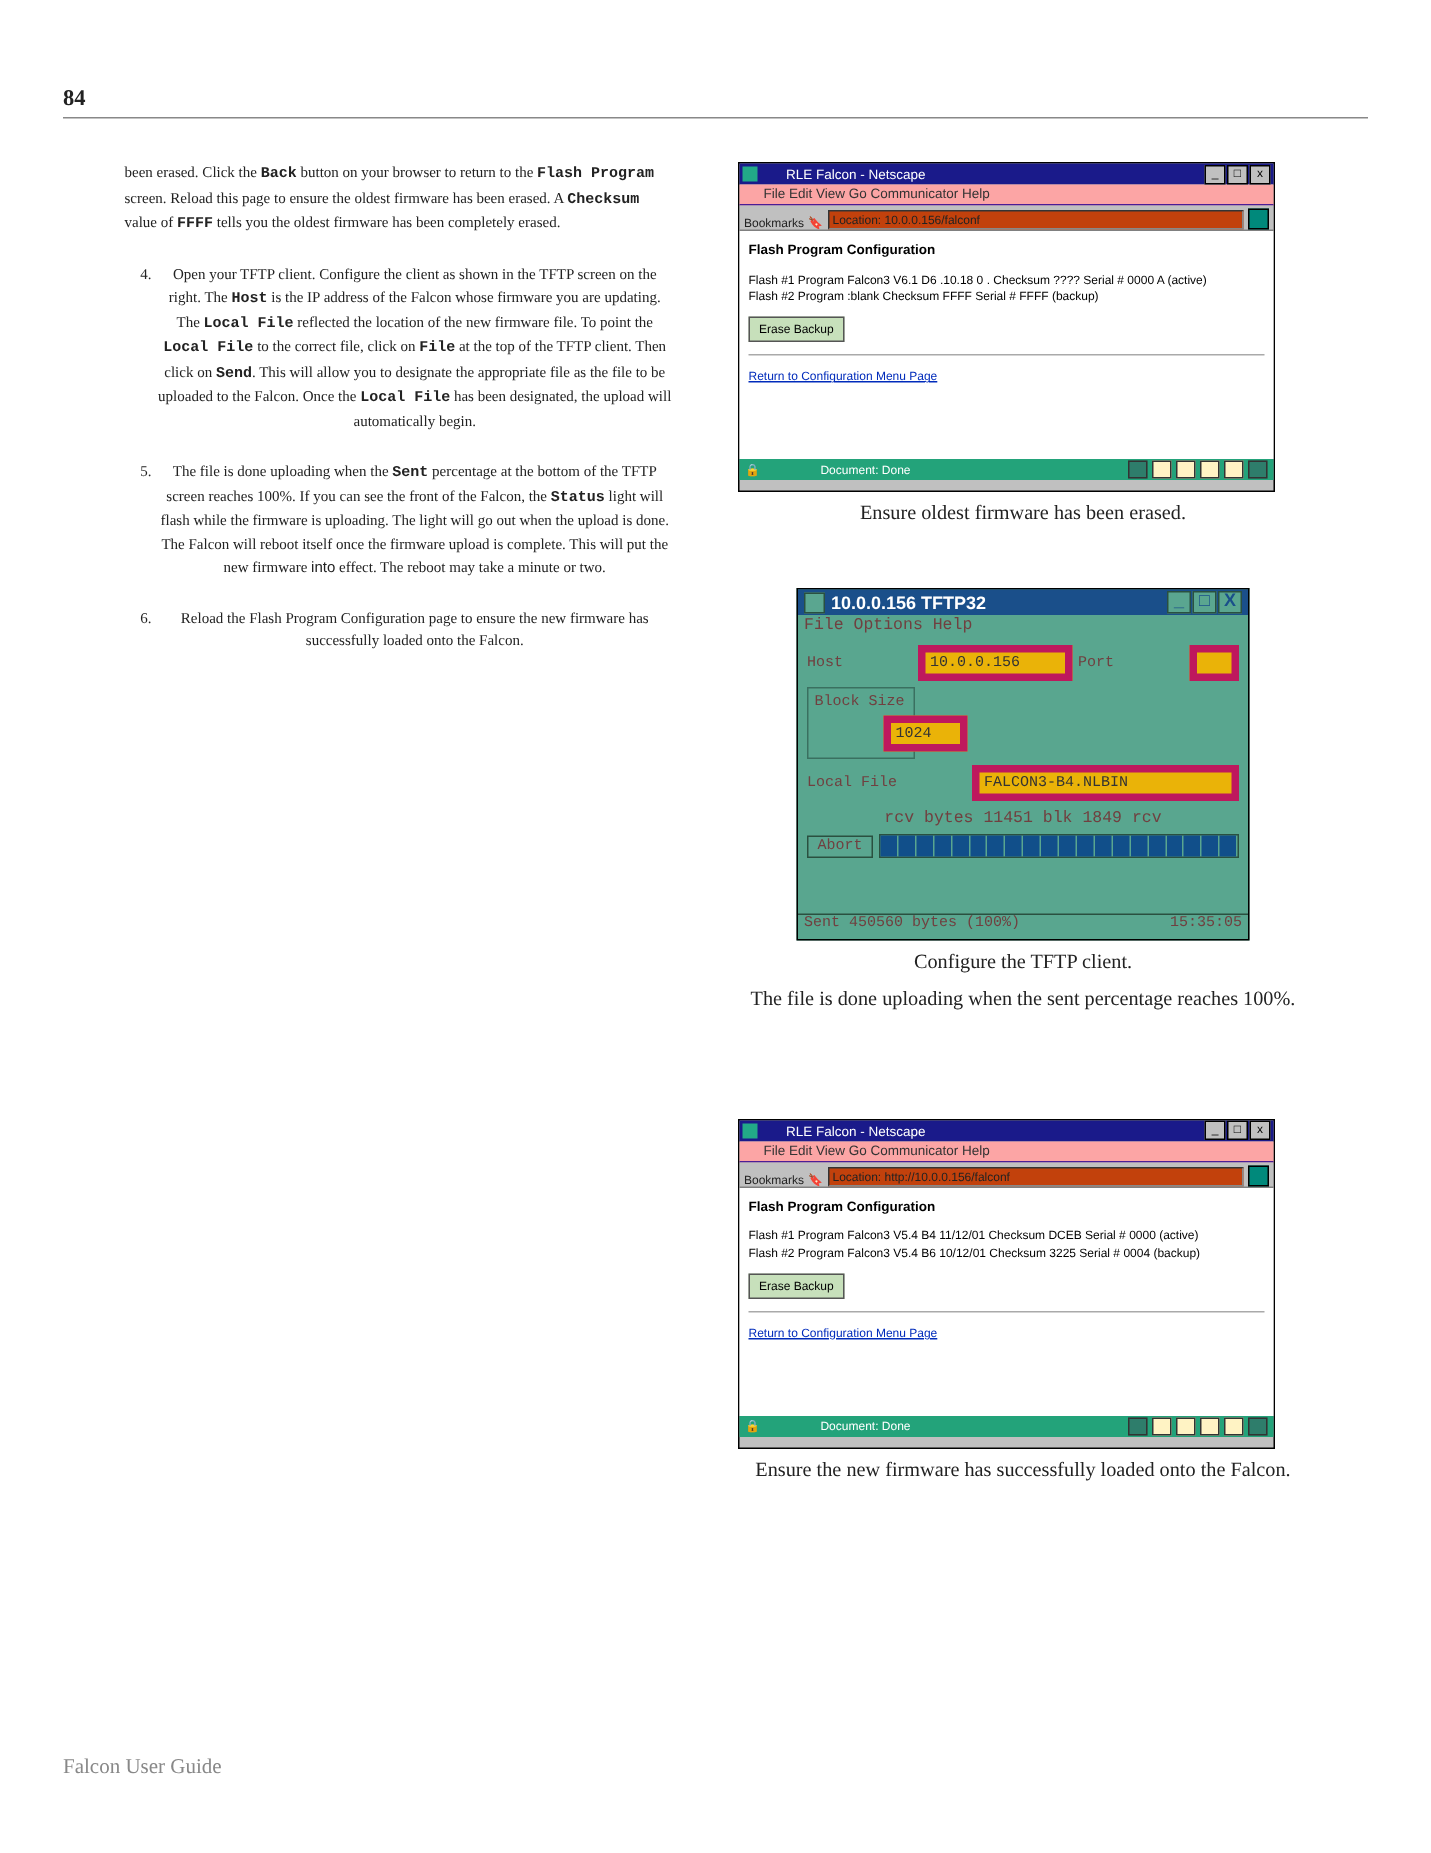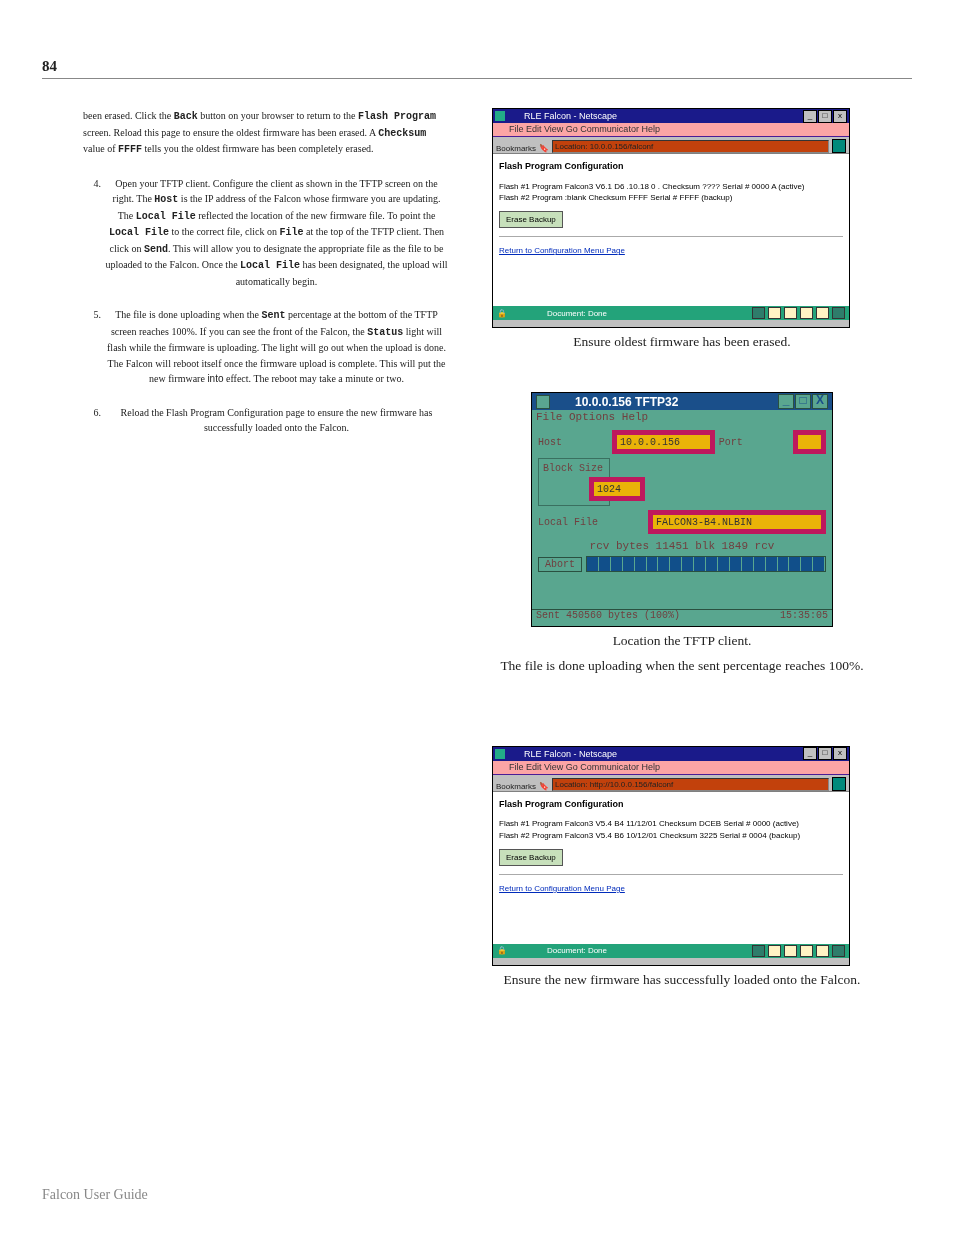--- a/index.html
+++ b/index.html
@@ -49,21 +49,21 @@
   }
   .caption {
     text-align: center;
     font-size: 13.5px;
     margin-top: 4px;
     line-height: 1.5;
   }
   .footer {
     position: absolute;
     left: 42px;
-    bottom: 32px;
+    bottom: 48px;
     font-size: 14px;
     color: #888;
   }
 
   
   .ns-window {
     width: 358px;
     height: 220px;
     font-family: Arial, Helvetica, sans-serif;
     font-size: 9px;
@@ -115,21 +115,20 @@
   .tftp-title {
     height:17px;
     background:#1a4f8a;
     color:#fff;
     font-weight:bold;
     font-family: Arial, sans-serif;
     font-size:12px;
     display:flex;
     align-items:center;
     padding:0 4px;
-    gap:21px;
   }
   .tftp-title .crtls{margin-left:auto;display:flex;gap:1px;}
   .tftp-title .crt{width:14px;height:13px;background:#5aa690;border:1px solid #2a5040;color:#1a4f8a;text-align:center;line-height:11px;font-weight:bold;}
   .tftp-menu{height:14px;padding:0 4px;line-height:14px;}
   .tftp-body{padding:6px;}
   .tftp-row{display:flex;align-items:center;gap:4px;margin-bottom:4px;font-size:10px;}
   .tftp-field{background:#eab308;border:5px solid #be185d;height:14px;padding:0 3px;display:inline-flex;align-items:center;color:#333;margin-left:46px;}
   .tftp-panel{border:1px solid #3a7060; padding:4px; font-size:10px;}
   .tftp-btn{background:#5aa690;border:1px solid #2a5040; padding:1px 6px;}
   .tftp-logo{border:1px solid #2a5040; padding:3px; text-align:center; font-size:9px; color:#222;}
@@ -273,21 +272,21 @@
               <span></span>
               <span></span>
           </div>
         </div>
       </div>
       <div class="tftp-status">
         <span>Sent 450560 bytes (100%)</span>
         <span style="margin-left:auto">15:35:05</span>
       </div>
     </div>
-    <div class="caption">Location the TFTP client.</div>
+    <div class="caption">Configure the TFTP client.</div>
     <div class="caption">The file is done uploading when the sent percentage reaches 100%.</div>
   </div>
 
   <div class="fig-block fig3">
     <div class="ns-window">
       <div class="ns-title">
         <span style="width:10px;height:10px;background:#2a8;">&nbsp;</span>
         <span style="margin-left:3px;">RLE Falcon - Netscape</span>
         <div class="crtls">
           <div class="crt">_</div>

